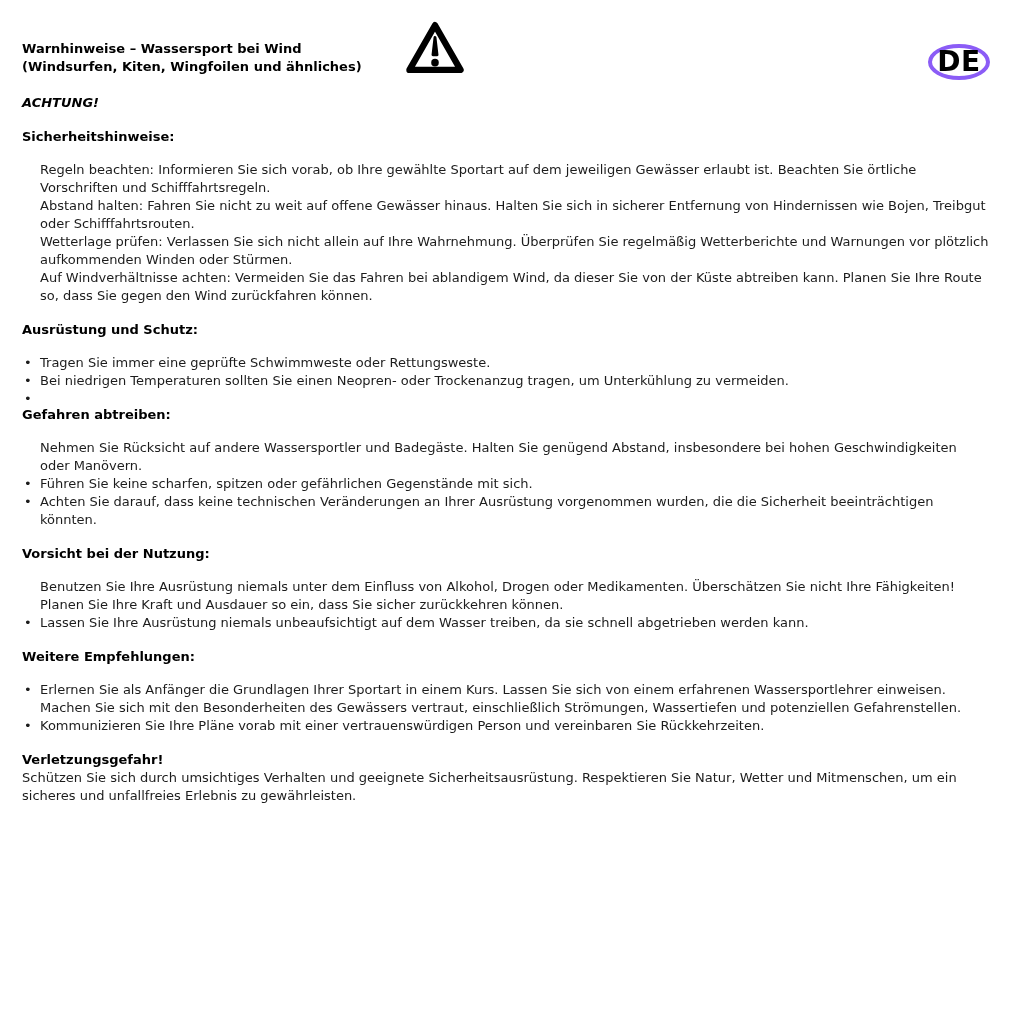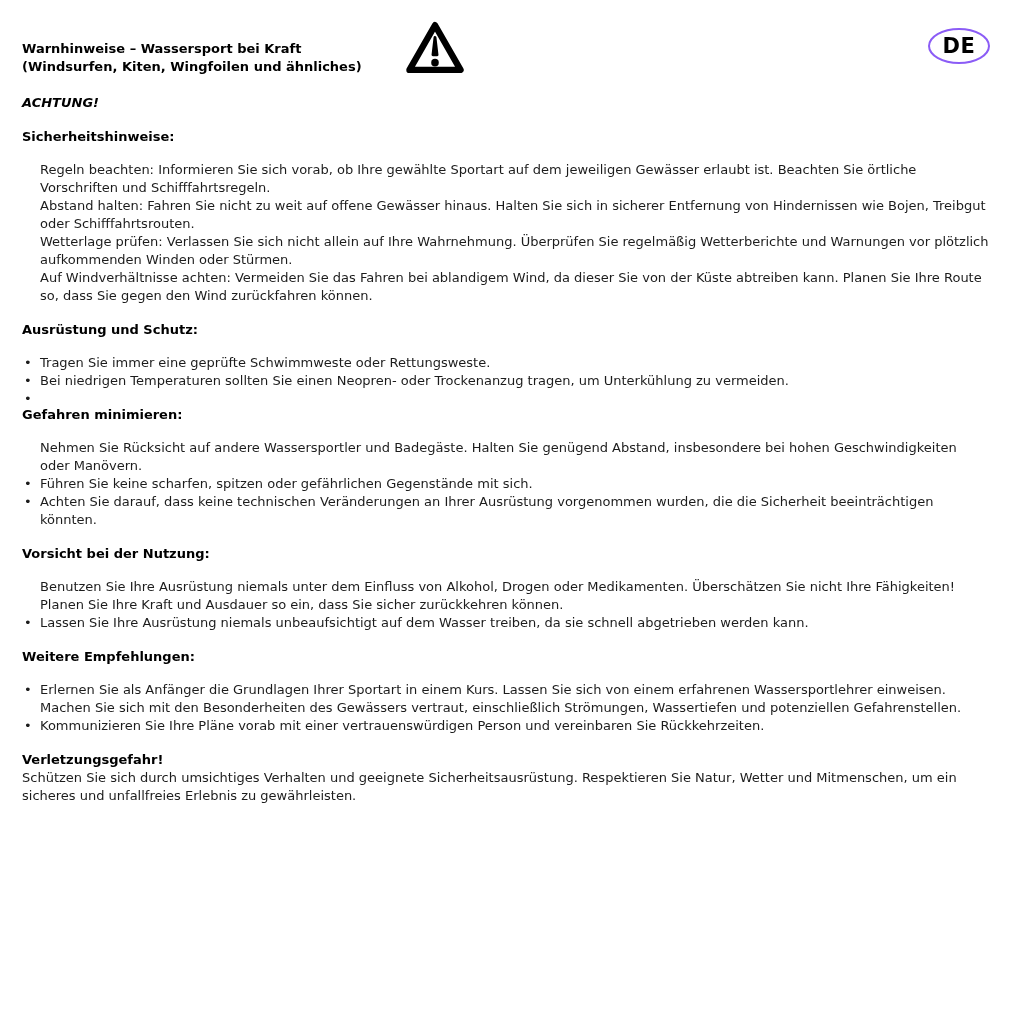--- a/index.html
+++ b/index.html
@@ -28,30 +28,30 @@
     white-space: nowrap;
   }
   .warn-triangle {
     position: absolute;
     left: 384px;
     top: 0;
   }
   .lang-badge {
     position: absolute;
     right: 16px;
-    top: 8px;
+    top: 24px;
     width: 62px;
     height: 36px;
-    border: 2px solid #8b5cf6;
+    border: 4px solid #8b5cf6;
     border-radius: 50%;
     display: flex;
     align-items: center;
     justify-content: center;
     font-weight: bold;
-    font-size: 21px;
+    font-size: 28px;
     color: #000;
     letter-spacing: 0.5px;
   }
   .heading {
     font-weight: bold;
     color: #000;
     margin-top: 16px;
   }
   .heading.tight + .body-text { margin-top: 0; }
   .list {
@@ -71,21 +71,21 @@
     max-width: 986px;
   }
 </style>
 </head>
 <body>
 
 <div class="page">
 
   <div class="header">
     <div class="doc-title">
-      <div>Warnhinweise – Wassersport bei Kraft</div>
+      <div>Warnhinweise – Wassersport bei Wind</div>
       <div>(Windsurfen, Kiten, Wingfoilen und ähnliches)</div>
     </div>
     <span class="warn-triangle">
       <svg width="58" height="58" viewBox="0 0 100 100">
         <path d="M50 9 L94 86 L6 86 Z" fill="none" stroke="#000" stroke-width="11" stroke-linejoin="round"></path>
         <path d="M50 30 L53.5 60 L46.5 60 Z" fill="#000" stroke="#000" stroke-width="5" stroke-linejoin="round"></path>
         <circle cx="50" cy="73.5" r="6.5" fill="#000"></circle>
       </svg>
     </span>
     <div class="lang-badge">DE</div>
@@ -124,21 +124,21 @@
         <span class="bullet">•</span>
         <span>Bei niedrigen Temperaturen sollten Sie einen Neopren- oder Trockenanzug tragen, um Unterkühlung zu vermeiden.</span>
       </div>
       <div class="item">
         <span class="bullet">•</span>
       </div>
     </div>
   </div>
 
   <div>
-    <div class="heading">Gefahren minimieren:</div>
+    <div class="heading">Gefahren abtreiben:</div>
     <div class="list">
       <div class="item">
         <span>Nehmen Sie Rücksicht auf andere Wassersportler und Badegäste. Halten Sie genügend Abstand, insbesondere bei hohen Geschwindigkeiten oder Manövern.</span>
       </div>
       <div class="item">
         <span class="bullet">•</span>
         <span>Führen Sie keine scharfen, spitzen oder gefährlichen Gegenstände mit sich.</span>
       </div>
       <div class="item">
         <span class="bullet">•</span>

